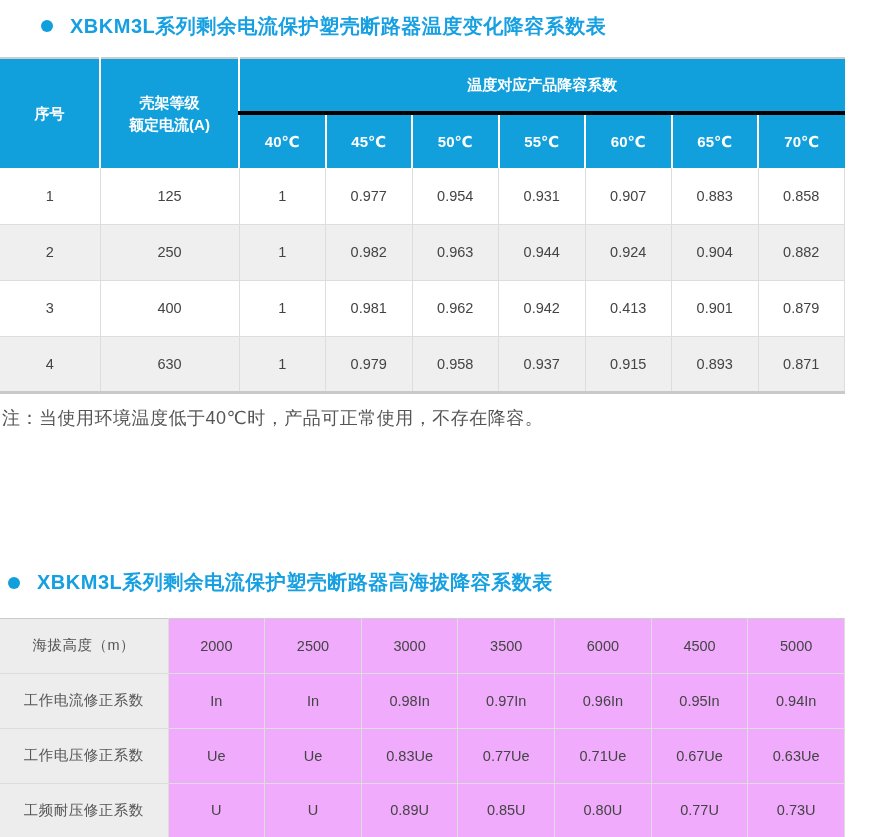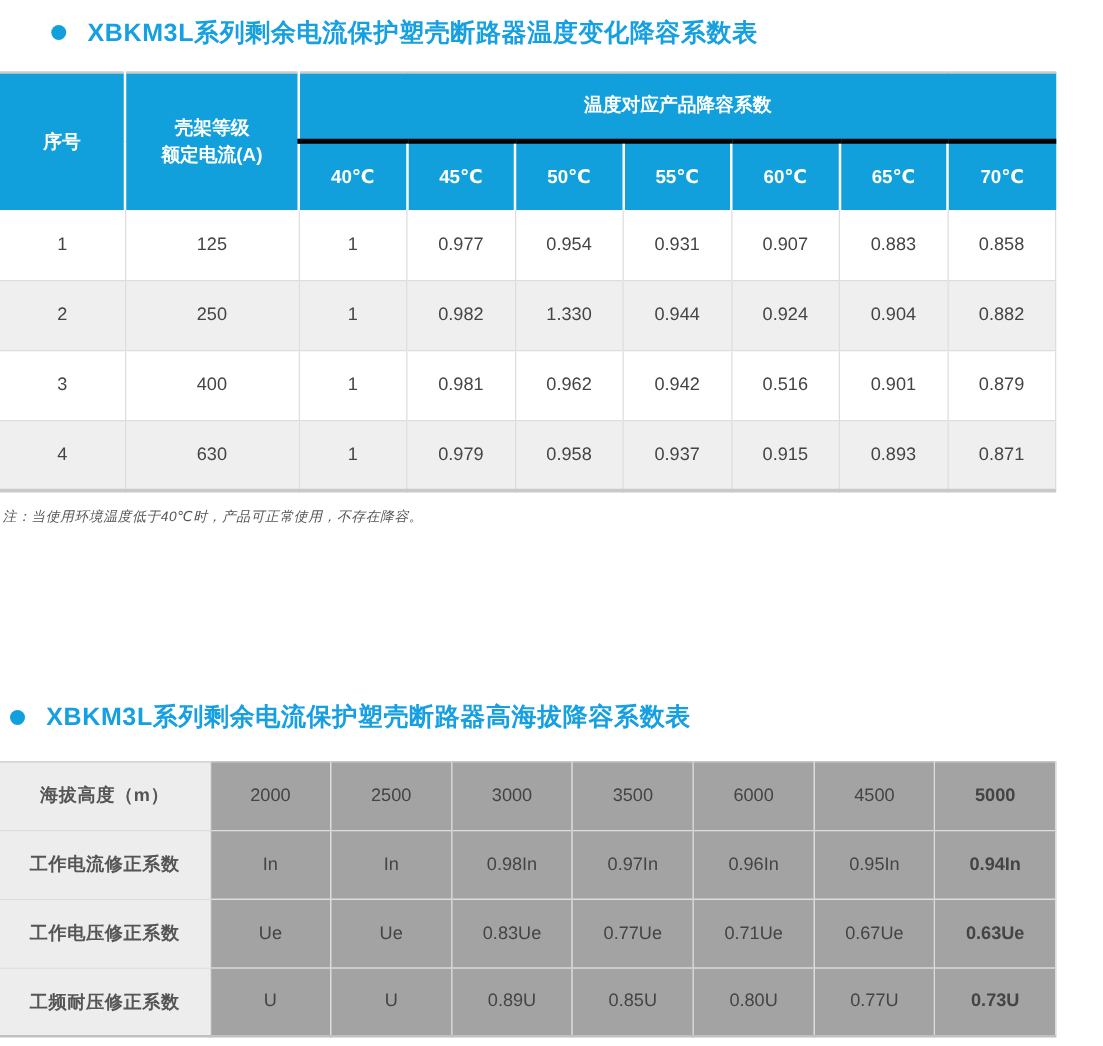--- a/index.html
+++ b/index.html
@@ -59,43 +59,43 @@
     border-top:1px solid var(--cell-border);
     border-left:1px solid var(--cell-border);
   }
   .t1 tbody td:first-child{border-left:none;}
   .t1 tbody td:last-child{border-right:1px solid var(--cell-border);text-align:center;}
   .t1 tbody tr:first-child td{border-top:none;}
 
   
   .note{
     margin:12px 0 0 2px;
-    font-size:11px;color:var(--text-mid);letter-spacing:0.5px;font-style:italic;
+    font-size:18px;color:var(--text-mid);letter-spacing:0.5px;
   }
 
   
   .t2{
     width:845px;margin-top:21px;
     border-top:1px solid #CCCCCC;
     border-bottom:2px solid #C0C0C0;
   }
   .t2 tr{height:55px;}
   .t2 th{
     background:var(--label-bg);color:var(--text-mid);
-    font-size:14.5px;font-weight:bold;text-align:center;
+    font-size:14.5px;font-weight:normal;text-align:center;
     border-top:1px solid var(--cell-border);
     letter-spacing:0.5px;
   }
   .t2 td{
-    background:#a3a3a3;text-align:center;
+    background:#f0abfc;text-align:center;
     font-size:14.5px;color:var(--text-dark);
     border-top:1px solid var(--cell-border);
     border-left:1px solid var(--cell-border);
   }
-  .t2 td:last-child{border-right:1px solid var(--cell-border);font-weight:bold;}
+  .t2 td:last-child{border-right:1px solid var(--cell-border);}
   .t2 tr:first-child th,.t2 tr:first-child td{border-top:none;}
 </style>
 </head>
 <body>
 
 <div class="page">
 
   <div class="section-head first">
     <span class="bullet"></span>
     <span class="section-title">XBKM3L系列剩余电流保护塑壳断路器温度变化降容系数表</span>
@@ -136,34 +136,34 @@
         <td>0.931</td>
         <td>0.907</td>
         <td>0.883</td>
         <td>0.858</td>
       </tr>
       <tr>
         <td>2</td>
         <td>250</td>
         <td>1</td>
         <td>0.982</td>
-        <td>1.330</td>
+        <td>0.963</td>
         <td>0.944</td>
         <td>0.924</td>
         <td>0.904</td>
         <td>0.882</td>
       </tr>
       <tr>
         <td>3</td>
         <td>400</td>
         <td>1</td>
         <td>0.981</td>
         <td>0.962</td>
         <td>0.942</td>
-        <td>0.516</td>
+        <td>0.413</td>
         <td>0.901</td>
         <td>0.879</td>
       </tr>
       <tr>
         <td>4</td>
         <td>630</td>
         <td>1</td>
         <td>0.979</td>
         <td>0.958</td>
         <td>0.937</td>

